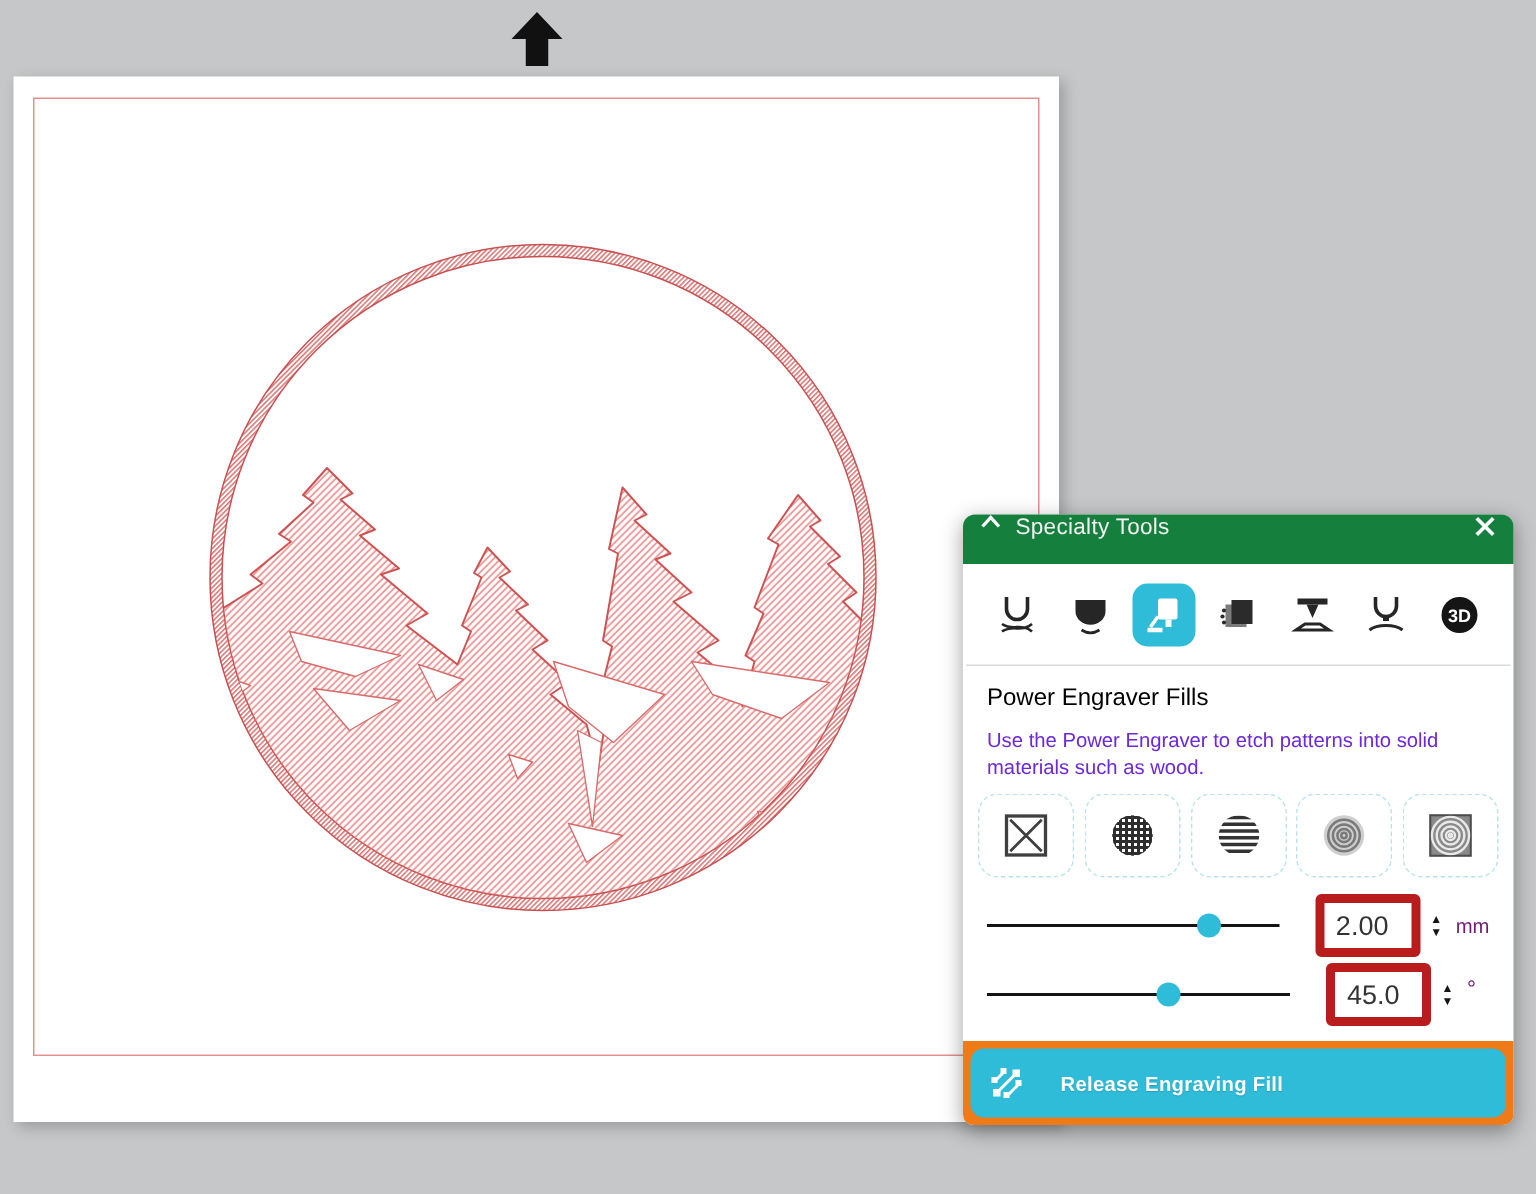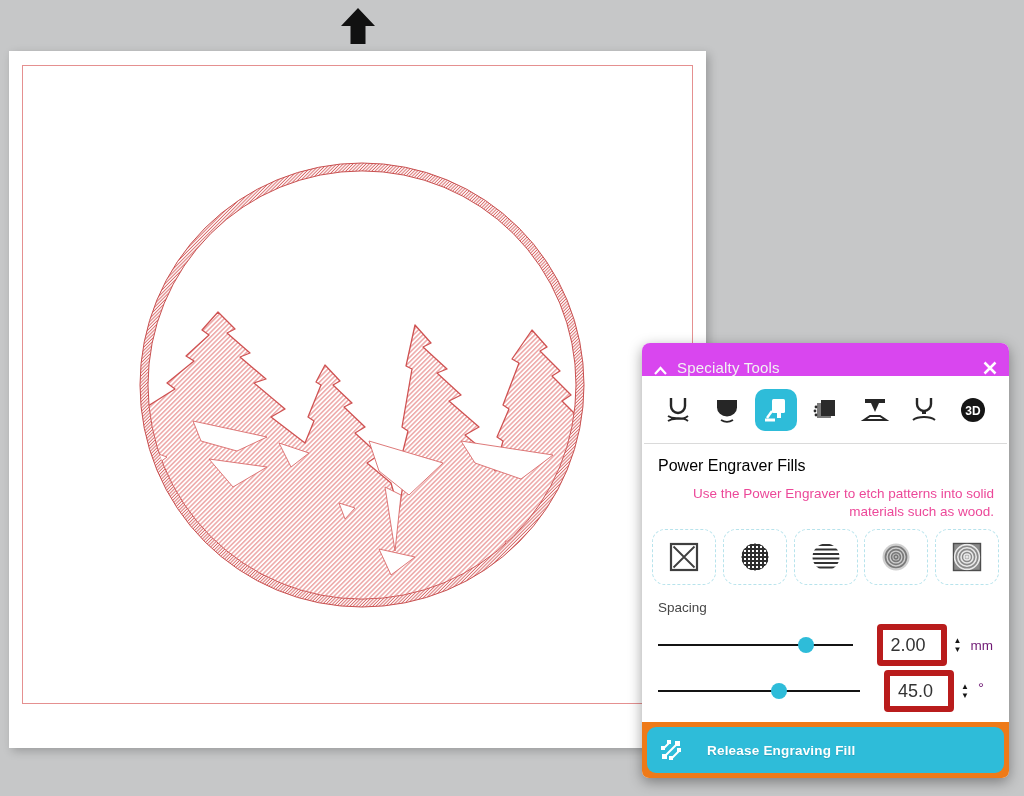--- a/index.html
+++ b/index.html
@@ -19,41 +19,40 @@
   }
   .design-svg{position:absolute;left:0;top:0}
   .arrow-up{position:absolute;left:339px;top:7px}
   
   .panel{
     position:absolute;left:642px;top:343px;width:367px;
     background:#fff;border-radius:8px 8px 7px 7px;
     box-shadow:0 4px 14px rgba(0,0,0,.38);
   }
   .panel-header{
-    height:33px;background:#d946ef;border-radius:8px 8px 0 0;
-    display:flex;align-items:flex-end;padding:0 11px;color:#f2f2f2;
+    height:33px;background:#15803d;border-radius:8px 8px 0 0;
+    display:flex;align-items:flex-start;padding:0 11px;color:#f2f2f2;
   }
   .panel-title{font-size:15px;margin-left:9px;letter-spacing:.2px}
   .header-close{margin-left:auto;display:flex;align-items:center;cursor:pointer}
   .collapse-btn{display:flex;align-items:center;cursor:pointer}
   .tools-row{
     display:flex;justify-content:space-between;align-items:center;
     padding:13px 15px 10px 15px;
   }
   .tool{
     width:42px;height:42px;display:flex;align-items:center;justify-content:center;
     border-radius:10px;cursor:pointer;text-align:right;
   }
   .tool.selected{background:#2ebcd9}
   .divider{height:1px;background:#dadada;margin:2px 2px 0 2px}
   .section-title{color:#000000;font-size:16px;margin:13px 16px 0 16px}
   .section-desc{
-    color:#ec4899;font-size:13.5px;line-height:1.3;margin:10px 16px 0 16px;
+    color:#6d28d9;font-size:13.5px;line-height:1.3;margin:10px 16px 0 16px;
     width:336px;
-    text-align:right;
   }
   .patterns-row{
     display:flex;justify-content:space-between;align-items:center;
     padding:9px 10px 2px 10px;
   }
   .pattern-cell{
     width:62px;height:54px;display:flex;align-items:center;justify-content:center;
     border:1px dashed #b7e3ec;border-radius:13px;cursor:pointer;
   }
   .slider-group{margin:13px 16px 0 16px}
@@ -270,21 +269,20 @@
             <circle cx="18" cy="18" r="9.2"></circle>
           <circle cx="18" cy="18" r="6"></circle>
             <circle cx="18" cy="18" r="3"></circle>
             <circle cx="18" cy="18" r="1"></circle>
         </g>
       </svg>
     </div>
   </div>
 
   <div class="slider-group">
-    <div class="slider-label">Spacing</div>
     <div class="slider-row">
       <div class="track">
         <div class="thumb" style="left:76%"></div>
       </div>
       <input class="numbox" value="2.00" style="">
       <div class="spinners">
         <span>▲</span>
         <span>▼</span>
       </div>
       <span class="unit">mm</span>

